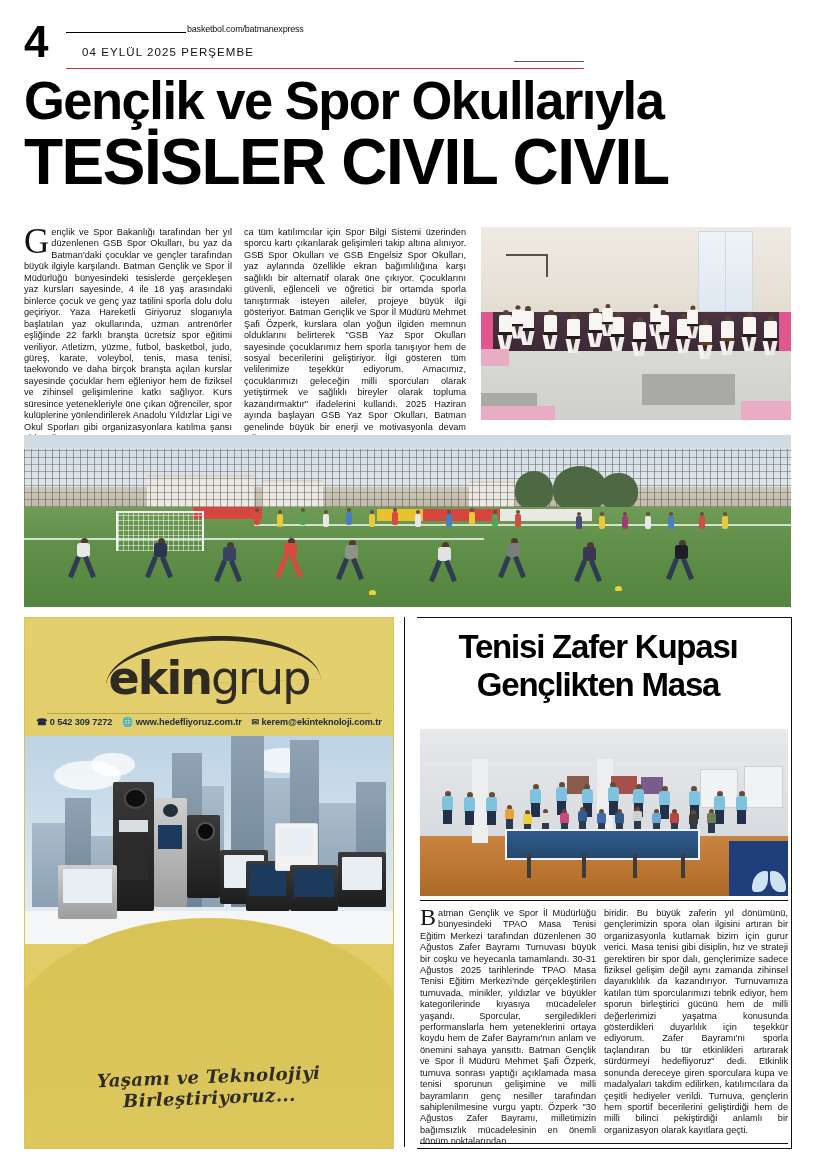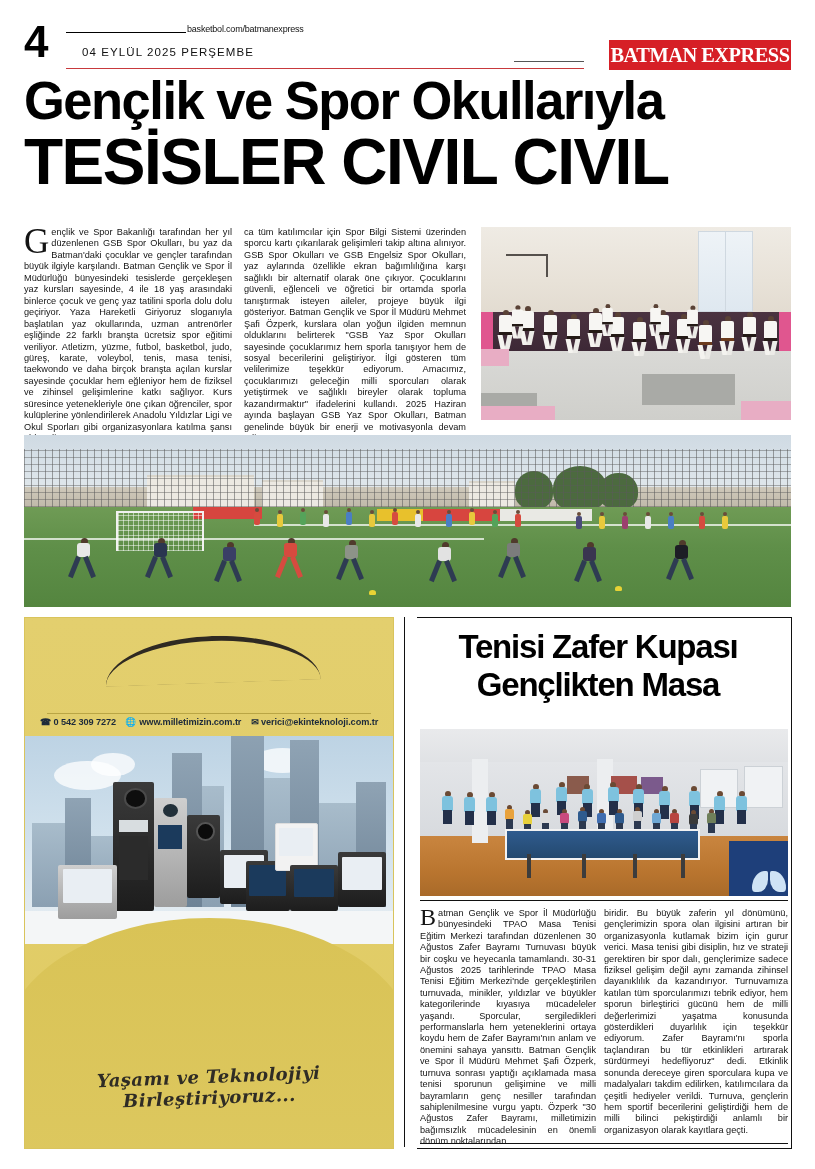--- a/index.html
+++ b/index.html
@@ -230,23 +230,20 @@
 
 <div class="page">
 
   <div class="header">
     <div class="pagenum">4</div>
     <div class="hdr-rule-top"></div>
     <div class="fb">basketbol.com/batmanexpress</div>
     <div class="hdr-date">04 EYLÜL 2025 PERŞEMBE</div>
     <div class="hdr-rule-bot2"></div>
     <div class="hdr-rule-bot"></div>
-    <div class="masthead">
-      <span>BATMAN EXPRESS</span>
-    </div>
   </div>
 
   <div class="headline">
     <div class="hl1">Gençlik ve Spor Okullarıyla</div>
     <div class="hl2">TESİSLER CIVIL CIVIL</div>
   </div>
 
   <div class="col col1">Gençlik ve Spor Bakanlığı tarafından her yıl düzenlenen GSB Spor Okulları, bu yaz da Batman'daki çocuklar ve gençler tarafından büyük ilgiyle karşılandı. Batman Gençlik ve Spor İl Müdürlüğü bünyesindeki tesislerde gerçekleşen yaz kursları sayesinde, 4 ile 18 yaş arasındaki binlerce çocuk ve genç yaz tatilini sporla dolu dolu geçiriyor. Yaza Hareketli Giriyoruz sloganıyla başlatılan yaz okullarında, uzman antrenörler eşliğinde 22 farklı branşta ücretsiz spor eğitimi veriliyor. Atletizm, yüzme, futbol, basketbol, judo, güreş, karate, voleybol, tenis, masa tenisi, taekwondo ve daha birçok branşta açılan kurslar sayesinde çocuklar hem eğleniyor hem de fiziksel ve zihinsel gelişimlerine katkı sağlıyor.  Kurs süresince yetenekleriyle öne çıkan öğrenciler, spor kulüplerine yönlendirilerek Anadolu Yıldızlar Ligi ve Okul Sporları gibi organizasyonlara katılma şansı elde ediyor. Ayrı-</div>
   <div class="col col2">ca tüm katılımcılar için Spor Bilgi Sistemi üzerinden sporcu kartı çıkarılarak gelişimleri takip altına alınıyor. GSB Spor Okulları ve GSB Engelsiz Spor Okulları, yaz aylarında özellikle ekran bağımlılığına karşı sağlıklı bir alternatif olarak öne çıkıyor. Çocuklarını güvenli, eğlenceli ve öğretici bir ortamda sporla tanıştırmak isteyen aileler, projeye büyük ilgi gösteriyor. Batman Gençlik ve Spor İl Müdürü Mehmet Şafi Özperk, kurslara olan yoğun ilgiden memnun olduklarını belirterek "GSB Yaz Spor Okulları sayesinde çocuklarımız hem sporla tanışıyor hem de sosyal becerilerini geliştiriyor. İlgi gösteren tüm velilerimize teşekkür ediyorum. Amacımız, çocuklarımızı geleceğin milli sporcuları olarak yetiştirmek ve sağlıklı bireyler olarak topluma kazandırmaktır" ifadelerini kullandı.  2025 Haziran ayında başlayan GSB Yaz Spor Okulları, Batman genelinde büyük bir enerji ve motivasyonla devam ediyor.</div>
 
@@ -475,31 +472,32 @@
         <span class="legA"></span>
         <span class="legB"></span>
       </div>
     <div class="cone" style="left:77%;top:88%;"></div>
     <div class="cone" style="left:45%;top:90%;"></div>
   </div>
 
   <div class="advert">
     <div class="ad-swoosh"></div>
     <div class="ad-logo">
+      <div class="ad-brand"><span>ekin</span><span class="thin">grup</span></div>
     </div>
     <div class="ad-rule"></div>
     <div class="ad-contact">
       <span class="ico">☎</span>
       <span>0 542 309 7272</span>
       &nbsp;&nbsp;
       <span class="ico">🌐</span>
-      <span>www.milletimizin.com.tr</span>
+      <span>www.hedefliyoruz.com.tr</span>
       &nbsp;&nbsp;
       <span class="ico">✉</span>
-      <span>verici@ekinteknoloji.com.tr</span>
+      <span>kerem@ekinteknoloji.com.tr</span>
     </div>
 
     <div class="ad-city">
       <div class="cloud" style="left:8%;top:12%;width:18%;height:14%;"></div>
       <div class="cloud" style="left:18%;top:8%;width:12%;height:11%;"></div>
       <div class="cloud" style="left:62%;top:6%;width:16%;height:12%;"></div>
       <div class="bldg l" style="left:2%;width:9%;height:40%;"></div>
       <div class="bldg" style="left:11%;width:7%;height:52%;"></div>
       <div class="bldg l" style="left:18%;width:8%;height:34%;"></div>
       <div class="bldg" style="left:40%;width:8%;height:74%;"></div>

